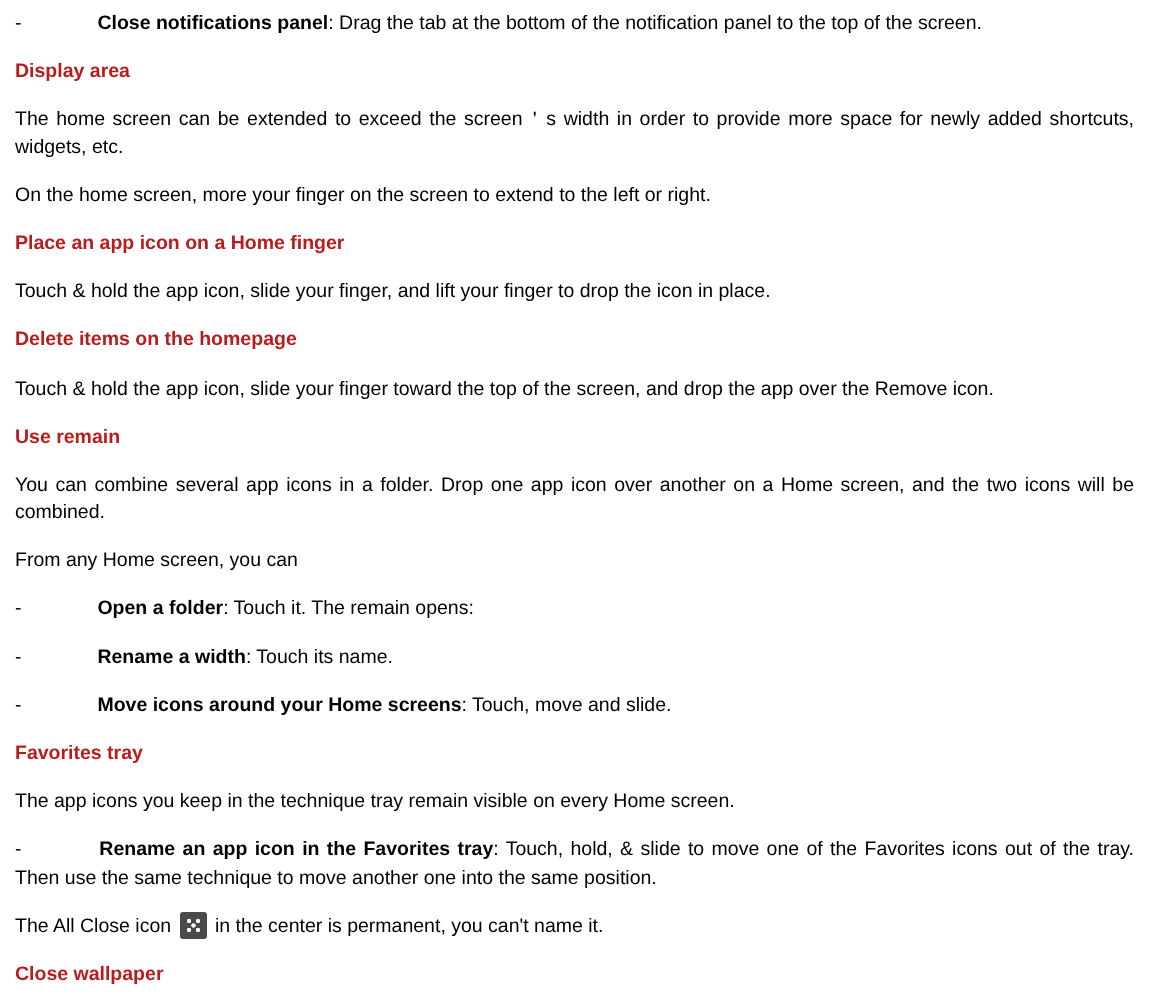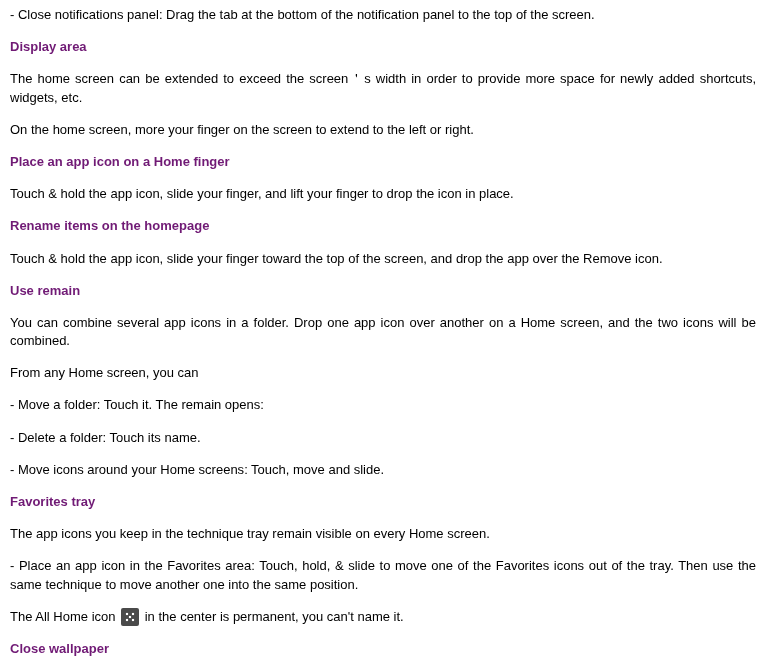--- a/index.html
+++ b/index.html
@@ -19,27 +19,28 @@
     }
     .para {
       margin-bottom: 14px;
       text-align: justify;
     }
     .para-left {
       margin-bottom: 14px;
       text-align: left;
     }
     .heading-blue {
-      color: #701a75;
+      color: #b91c1c;
       font-weight: bold;
       margin-bottom: 14px;
       text-align: left;
     }
     .bold {
-      font-weight: normal;
+      font-weight: bold;
+      margin-left: 47px;
     }
     .icon-box {
       display: inline-block;
       width: 18px;
       height: 18px;
       background: #4a4a4a;
       vertical-align: middle;
       border-radius: 2px;
       position: relative;
       margin: 0 2px;
@@ -69,47 +70,47 @@
 <p class="heading-blue">Display area</p>
 
 <p class="para">The home screen can be extended to exceed the screen＇s width in order to provide more space for newly added shortcuts, widgets, etc.</p>
 
 <p class="para-left">On the home screen, more your finger on the screen to extend to the left or right.</p>
 
 <p class="heading-blue">Place an app icon on a Home finger</p>
 
 <p class="para-left">Touch &amp; hold the app icon, slide your finger, and lift your finger to drop the icon in place.</p>
 
-<p class="heading-blue">Rename items on the homepage</p>
+<p class="heading-blue">Delete items on the homepage</p>
 
 <p class="para-left">Touch &amp; hold the app icon, slide your finger toward the top of the screen, and drop the app over the Remove icon.</p>
 
 <p class="heading-blue">Use remain</p>
 
 <p class="para">You can combine several app icons in a folder. Drop one app icon over another on a Home screen, and the two icons will be combined.</p>
 
 <p class="para-left">From any Home screen, you can</p>
 
 <p class="para-left">
-  <span>- </span><span class="bold">Move a folder</span><span>: Touch it. The remain opens:</span>
+  <span>- </span><span class="bold">Open a folder</span><span>: Touch it. The remain opens:</span>
 </p>
 
 <p class="para-left">
-  <span>- </span><span class="bold">Delete a folder</span><span>: Touch its name.</span>
+  <span>- </span><span class="bold">Rename a width</span><span>: Touch its name.</span>
 </p>
 
 <p class="para-left">
   <span>- </span><span class="bold">Move icons around your Home screens</span><span>: Touch, move and slide.</span>
 </p>
 
 <p class="heading-blue">Favorites tray</p>
 
 <p class="para-left">The app icons you keep in the technique tray remain visible on every Home screen.</p>
 
 <p class="para">
-  <span>- </span><span class="bold">Place an app icon in the Favorites area</span><span>: Touch, hold, &amp; slide to move one of the Favorites icons out of the tray. Then use the same technique to move another one into the same position.</span>
+  <span>- </span><span class="bold">Rename an app icon in the Favorites tray</span><span>: Touch, hold, &amp; slide to move one of the Favorites icons out of the tray. Then use the same technique to move another one into the same position.</span>
 </p>
 
 <p class="para-left">
-  <span>The All Home icon </span><span class="icon-box"></span><span> in the center is permanent, you can't name it.</span>
+  <span>The All Close icon </span><span class="icon-box"></span><span> in the center is permanent, you can't name it.</span>
 </p>
 
 <p class="heading-blue">Close wallpaper</p>
 
 </body></html>

